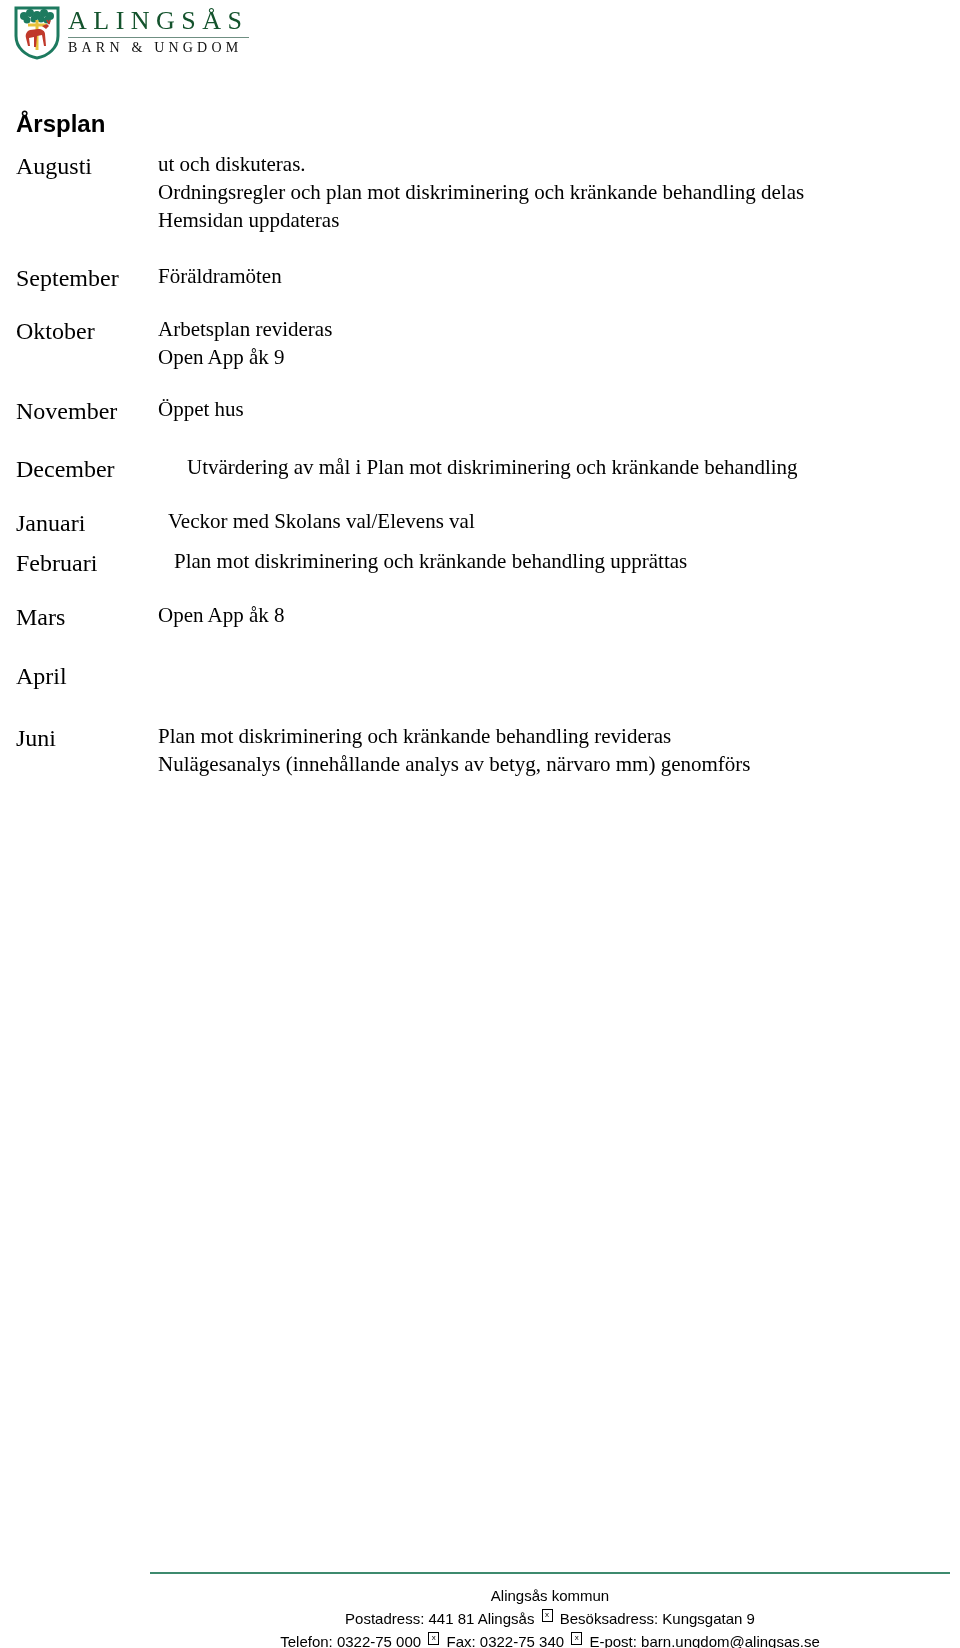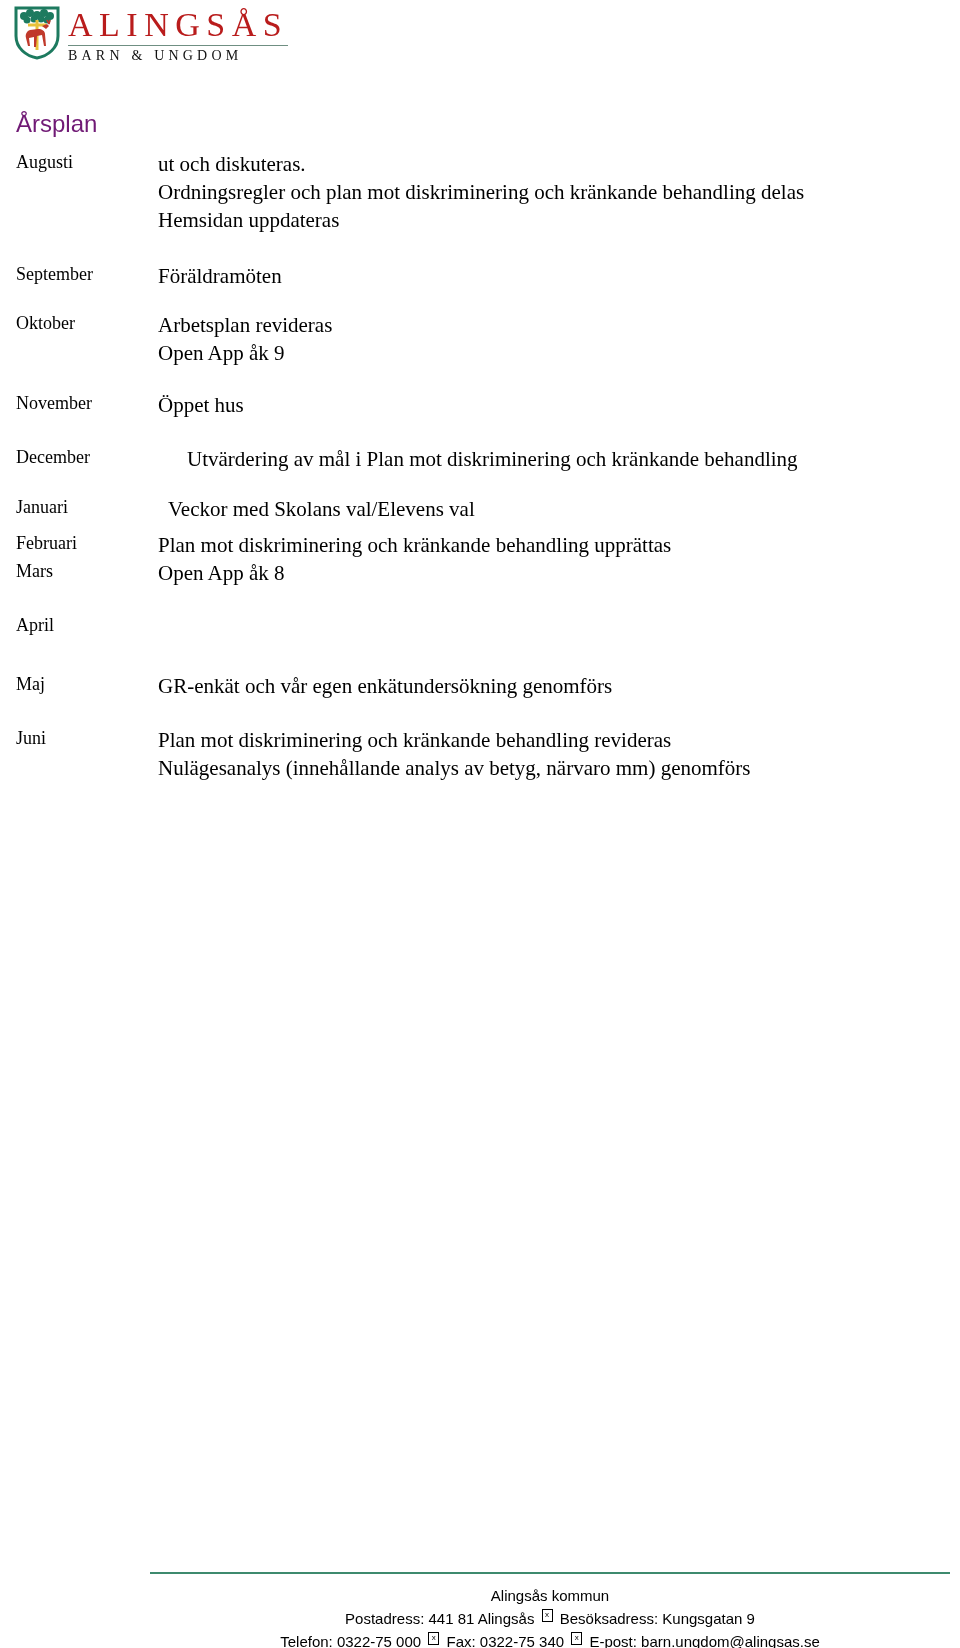--- a/index.html
+++ b/index.html
@@ -30,24 +30,24 @@
     flex: 0 0 auto;
     margin-right: 8px;
   }
   .wordmark {
     display: flex;
     flex-direction: column;
     padding-top: 2px;
   }
   .wordmark-main {
     font-family: "Liberation Serif", "DejaVu Serif", serif;
-    font-size: 34px;
+    font-size: 26px;
     letter-spacing: 6.5px;
     line-height: 1;
-    color: #b91c1c;
+    color: #14532d;
     white-space: nowrap;
   }
   .wordmark-rule {
     height: 1px;
     background: #6f8f82;
     margin: 3px 0 3px 0;
     width: 100%;
   }
   .wordmark-sub {
     font-family: "Liberation Serif", "DejaVu Serif", serif;
@@ -57,41 +57,41 @@
     color: #111111;
     white-space: nowrap;
   }
 
   
   .page-title {
     position: absolute;
     left: 16px;
     top: 95px;
     font-family: "Liberation Sans", "DejaVu Sans", sans-serif;
-    font-weight: normal;
+    font-weight: bold;
     font-size: 24px;
     line-height: 1.1;
-    color: #701a75;
+    color: #000000;
   }
 
   
   .plan {
     position: absolute;
     left: 16px;
     top: 150px;
     width: 928px;
   }
   .plan-row {
     display: flex;
     align-items: flex-start;
     width: 100%;
   }
   .month {
     flex: 0 0 142px;
-    font-size: 18px;
+    font-size: 24px;
     line-height: 1.34;
     white-space: nowrap;
   }
   .activities {
     flex: 1 1 auto;
     font-size: 21px;
     line-height: 1.34;
   }
   .activity-line {
     white-space: nowrap;
@@ -203,41 +203,35 @@
       <div class="activities">
         <div class="activity-line">Utvärdering av mål i Plan mot diskriminering och kränkande behandling</div>
       </div>
     </div>
     <div class="plan-row" style="margin-bottom: 8px;">
       <div class="month">Januari</div>
       <div class="activities">
         <div class="activity-line indent">Veckor med Skolans val/Elevens val</div>
       </div>
     </div>
-    <div class="plan-row" style="">
+    <div class="plan-row" style="margin-bottom: 22px; gap: 16px;">
       <div class="month">Februari</div>
       <div class="activities">
         <div class="activity-line">Plan mot diskriminering och kränkande behandling upprättas</div>
       </div>
     </div>
     <div class="plan-row" style="margin-bottom: 26px;">
       <div class="month">Mars</div>
       <div class="activities">
         <div class="activity-line">Open App åk 8</div>
       </div>
     </div>
     <div class="plan-row" style="margin-bottom: 30px;">
       <div class="month">April</div>
       <div class="activities">&nbsp;</div>
-    </div>
-    <div class="plan-row" style="margin-bottom: 26px;">
-      <div class="month">Maj</div>
-      <div class="activities">
-        <div class="activity-line">GR-enkät och vår egen enkätundersökning genomförs</div>
-      </div>
     </div>
     <div class="plan-row">
       <div class="month">Juni</div>
       <div class="activities">
         <div class="activity-line">Plan mot diskriminering och kränkande behandling revideras</div>
         <div class="activity-line">Nulägesanalys (innehållande analys av betyg, närvaro mm) genomförs</div>
       </div>
     </div>
   </div>
 

